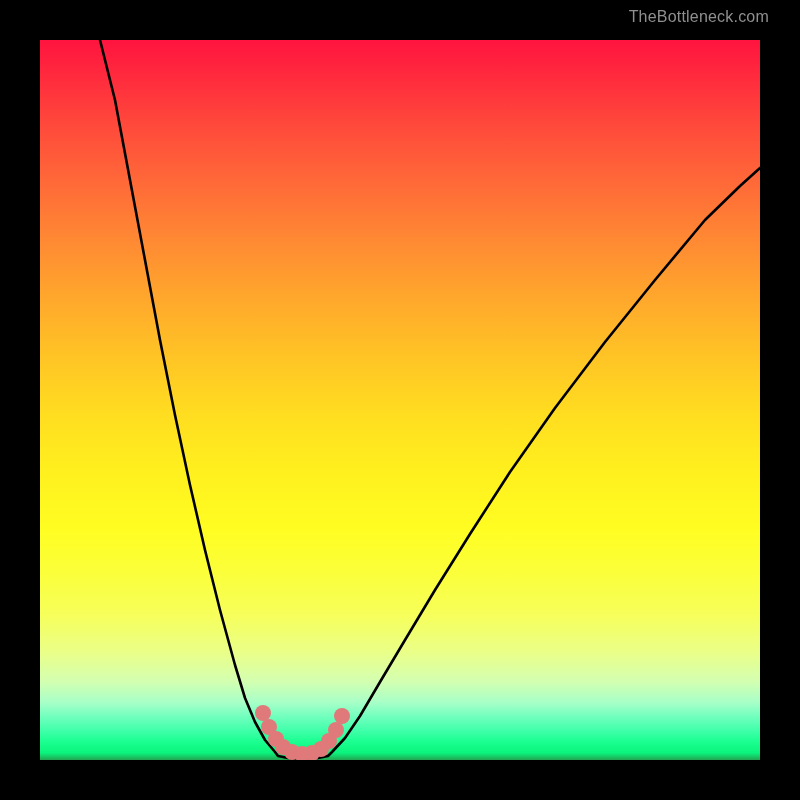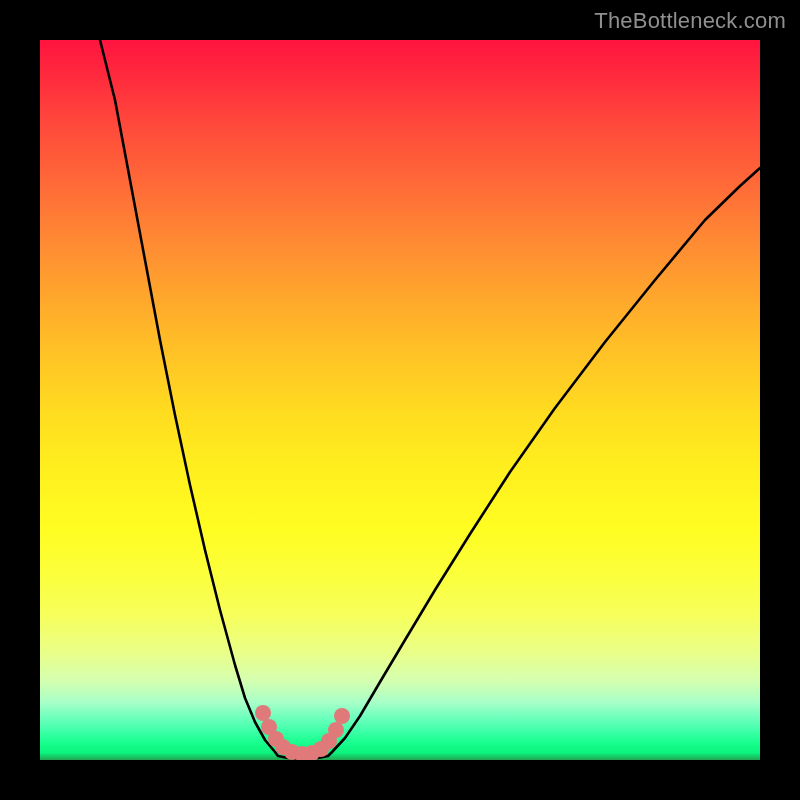--- a/index.html
+++ b/index.html
@@ -50,23 +50,23 @@
       #22a551 100%
     );
   }
   .svg-layer {
     position: absolute;
     inset: 0;
   }
   .watermark {
     position: absolute;
     top: 8px;
-    right: 14px;
+    right: 31px;
     color: #8f8f8f;
-    font-size: 22px;
+    font-size: 16px;
     letter-spacing: 0.2px;
   }
 </style>
 </head>
 <body>
 
 <div class="outer">
   <div class="watermark">TheBottleneck.com</div>
   <div class="plot">
     <div class="gradient"></div>

